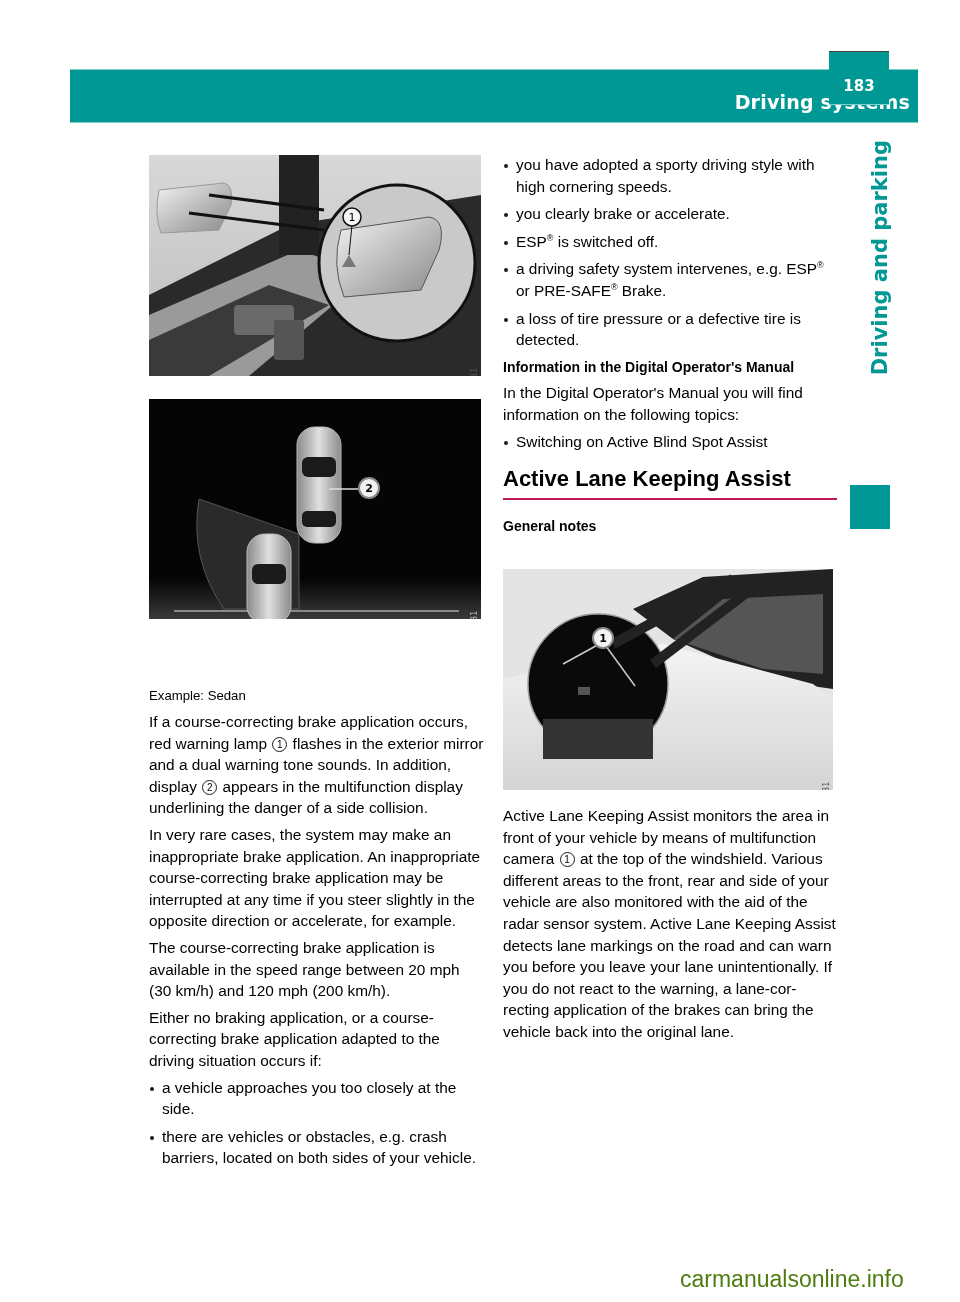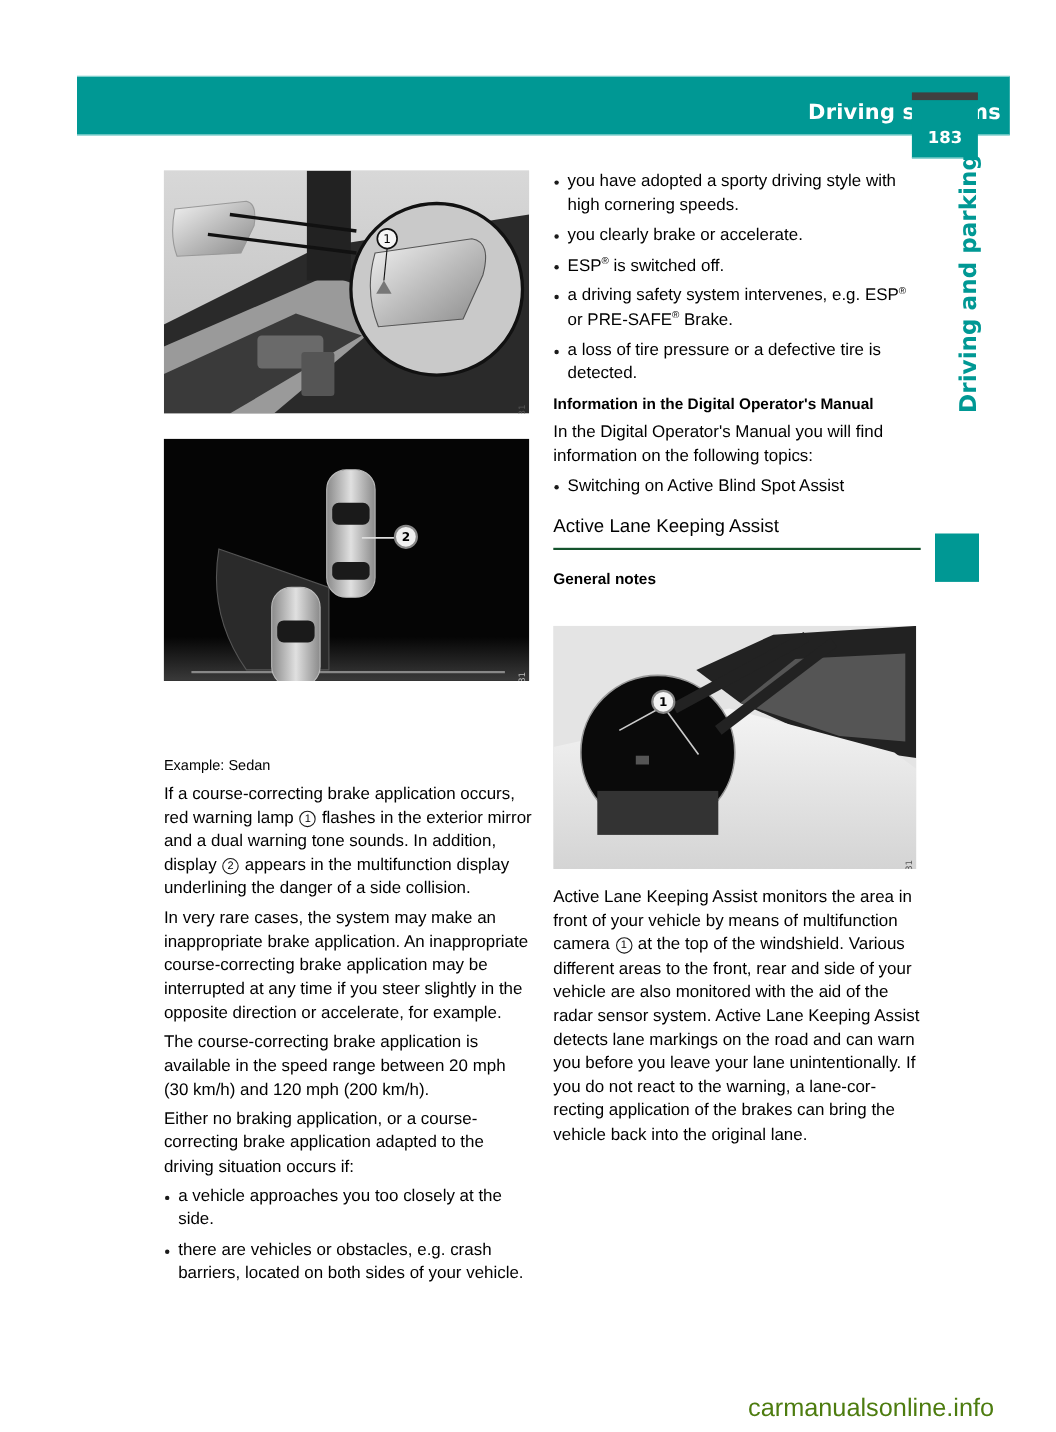--- a/index.html
+++ b/index.html
@@ -10,22 +10,22 @@
     .header-bar {
       position: absolute; left: 70px; top: 69px; width: 848px; height: 52px;
       background: #009894; border-top: 1px solid #7fcfcc; border-bottom: 1px solid #7fcfcc;
     }
     .header-title {
       position: absolute; right: 8px; bottom: 9px;
       color: #ffffff; font-weight: bold; font-size: 19px; letter-spacing: 0.2px;
       font-family: "DejaVu Sans", sans-serif;
     }
     .page-num-box {
-      position: absolute; left: 829px; top: 84px; width: 60px; height: 52px; background: #009894;
-      border-top: 7px solid #404040; border-bottom: 1px solid #7fcfcc;
+      position: absolute; left: 829px; top: 51px; width: 60px; height: 52px; background: #009894;
+      border-top: 1px solid #404040; border-bottom: 1px solid #7fcfcc;
     }
     .page-num {
       position: absolute; left: 0; right: 0; bottom: 9px; text-align: center;
       color: #ffffff; font-weight: bold; font-size: 15px; font-family: "DejaVu Sans", sans-serif;
     }
     .side-label {
       position: absolute; left: 869px; top: 420px;
       transform: rotate(-90deg); transform-origin: left top;
       color: #009894; font-weight: bold; font-size: 21px; white-space: nowrap;
       font-family: "DejaVu Sans", sans-serif; width: 280px; text-align: right;
@@ -54,22 +54,22 @@
     ul.bullets li { position: relative; padding-left: 13px; margin-bottom: 6px; }
     ul.bullets li::before {
       content: ""; position: absolute; left: 1px; top: 10px; width: 4px; height: 4px; border-radius: 50%; background: #1a1a1a;
     }
     .callout {
       display: inline-block; width: 13px; height: 13px; border: 1.2px solid #1a1a1a; border-radius: 50%;
       font-size: 10px; line-height: 13px; text-align: center; vertical-align: 1px; margin: 0 1px;
     }
     .subhead { font-weight: bold; font-size: 14px; line-height: 21.6px; margin: 6px 0 4px 0; }
     .section-head {
-      font-weight: normal; font-size: 17px; line-height: 22px; padding-bottom: 8px;
-      border-bottom: 2px solid #14532d; margin: 16px 0 16px 0;
+      font-weight: bold; font-size: 22px; line-height: 22px; padding-bottom: 8px;
+      border-bottom: 2px solid #be185d; margin: 16px 0 16px 0;
     }
     sup { font-size: 9px; line-height: 0; }
     .watermark {
       position: absolute; left: 680px; top: 1266px; font-size: 23px; color: #4d7c0f;
       font-family: "Liberation Sans", sans-serif; white-space: nowrap;
     }
   </style>
 </head>
 <body>
 

